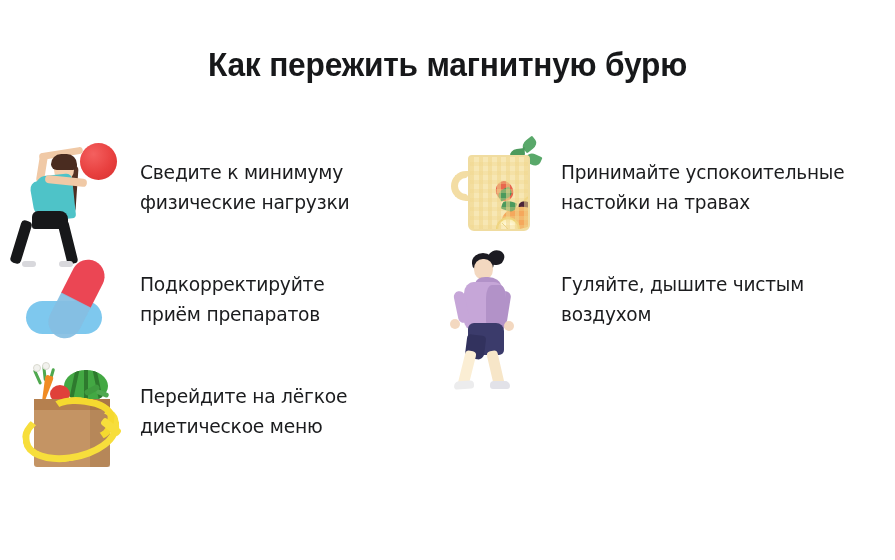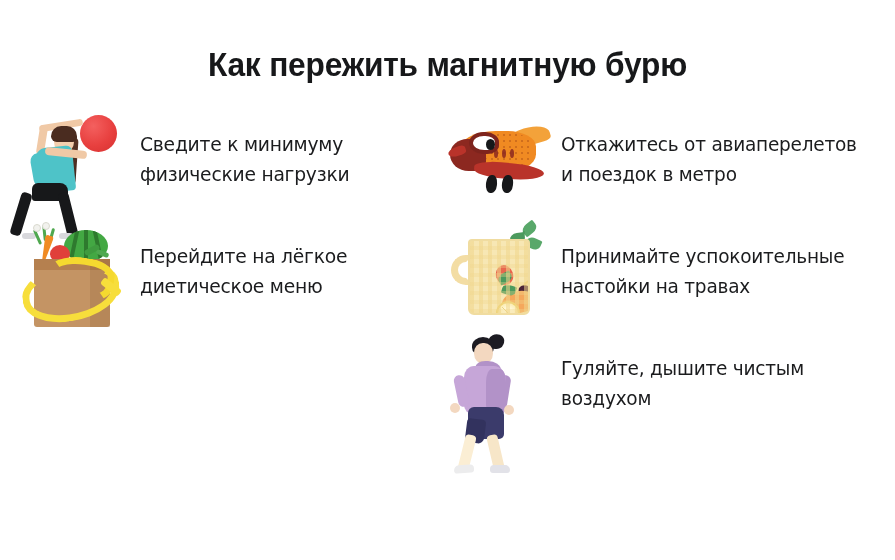--- a/index.html
+++ b/index.html
@@ -35,21 +35,21 @@
     line-height: 42px;
     letter-spacing: -0.2px;
     color: #17181a;
     transform: scaleX(0.96);
     white-space: nowrap;
   }
 
   
   .col {
     position: absolute;
-    top: 72px;
+    top: 100px;
   }
   .col-left  { left: 18px;  width: 430px; }
   .col-right { left: 448px; width: 447px; }
 
   .row {
     position: relative;
     display: flex;
     align-items: flex-start;
     height: 112px;
   }
@@ -653,20 +653,34 @@
           <div class="ex-leg-r"></div>
           <div class="ex-shoe-l"></div>
           <div class="ex-shoe-r"></div>
         </div>
       </div>
       <div class="row-text">Сведите к минимуму
 физические нагрузки</div>
     </div>
 
 
+    <div class="row">
+      <div class="icon-box">
+        <div class="art">
+          <div class="pill-h"></div>
+          <div class="pill-d-wrap">
+            <div class="pill-d-top"></div>
+            <div class="pill-d-bot"></div>
+            <div class="pill-d-shade"></div>
+          </div>
+        </div>
+      </div>
+      <div class="row-text">Подкорректируйте
+приём препаратов</div>
+    </div>
 
     <div class="row">
       <div class="icon-box">
         <div class="art">
           <div class="greens">
               <i></i>
               <i></i>
               <i></i>
               <b></b>
               <b></b>
@@ -688,43 +702,20 @@
           <div class="tape-end"></div>
         </div>
       </div>
       <div class="row-text">Перейдите на лёгкое
 диетическое меню</div>
     </div>
   </div>
 
   <div class="col col-right">
 
-    <div class="row">
-      <div class="icon-box">
-        <div class="art">
-          <div class="pl-wing-back"></div>
-          <div class="pl-body"></div>
-          <div class="pl-body-dots"></div>
-          <div class="pl-spots">
-              <i></i>
-              <i></i>
-              <i></i>
-            </div>
-          <div class="pl-nose"></div>
-          <div class="pl-tail"></div>
-          <div class="pl-window"></div>
-          <div class="pl-pupil"></div>
-          <div class="pl-wing-front"></div>
-          <div class="pl-wheel-l"></div>
-          <div class="pl-wheel-r"></div>
-        </div>
-      </div>
-      <div class="row-text">Откажитесь от авиаперелетов
-и поездок в метро</div>
-    </div>
 
     <div class="row">
       <div class="icon-box">
         <div class="art">
           <div class="mint">
               <i></i>
               <i></i>
               <i></i>
               <i></i>
               <div class="mint-stem"></div>

